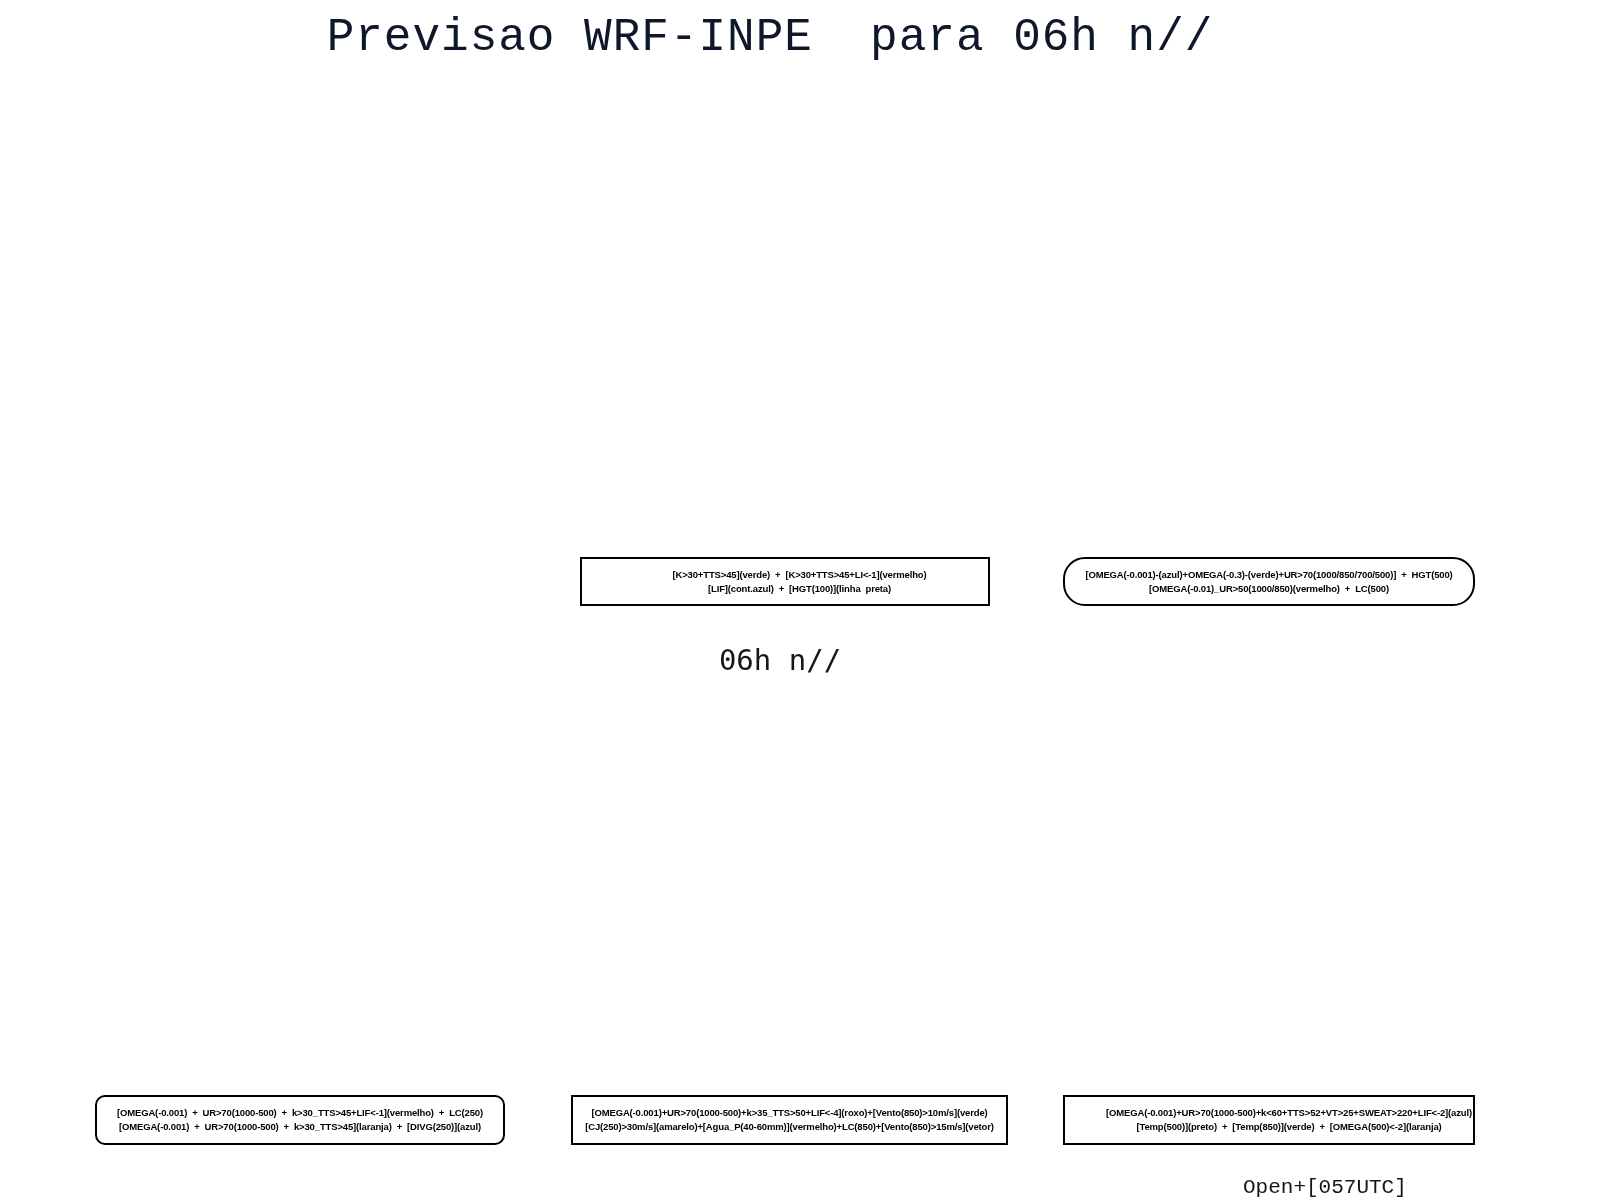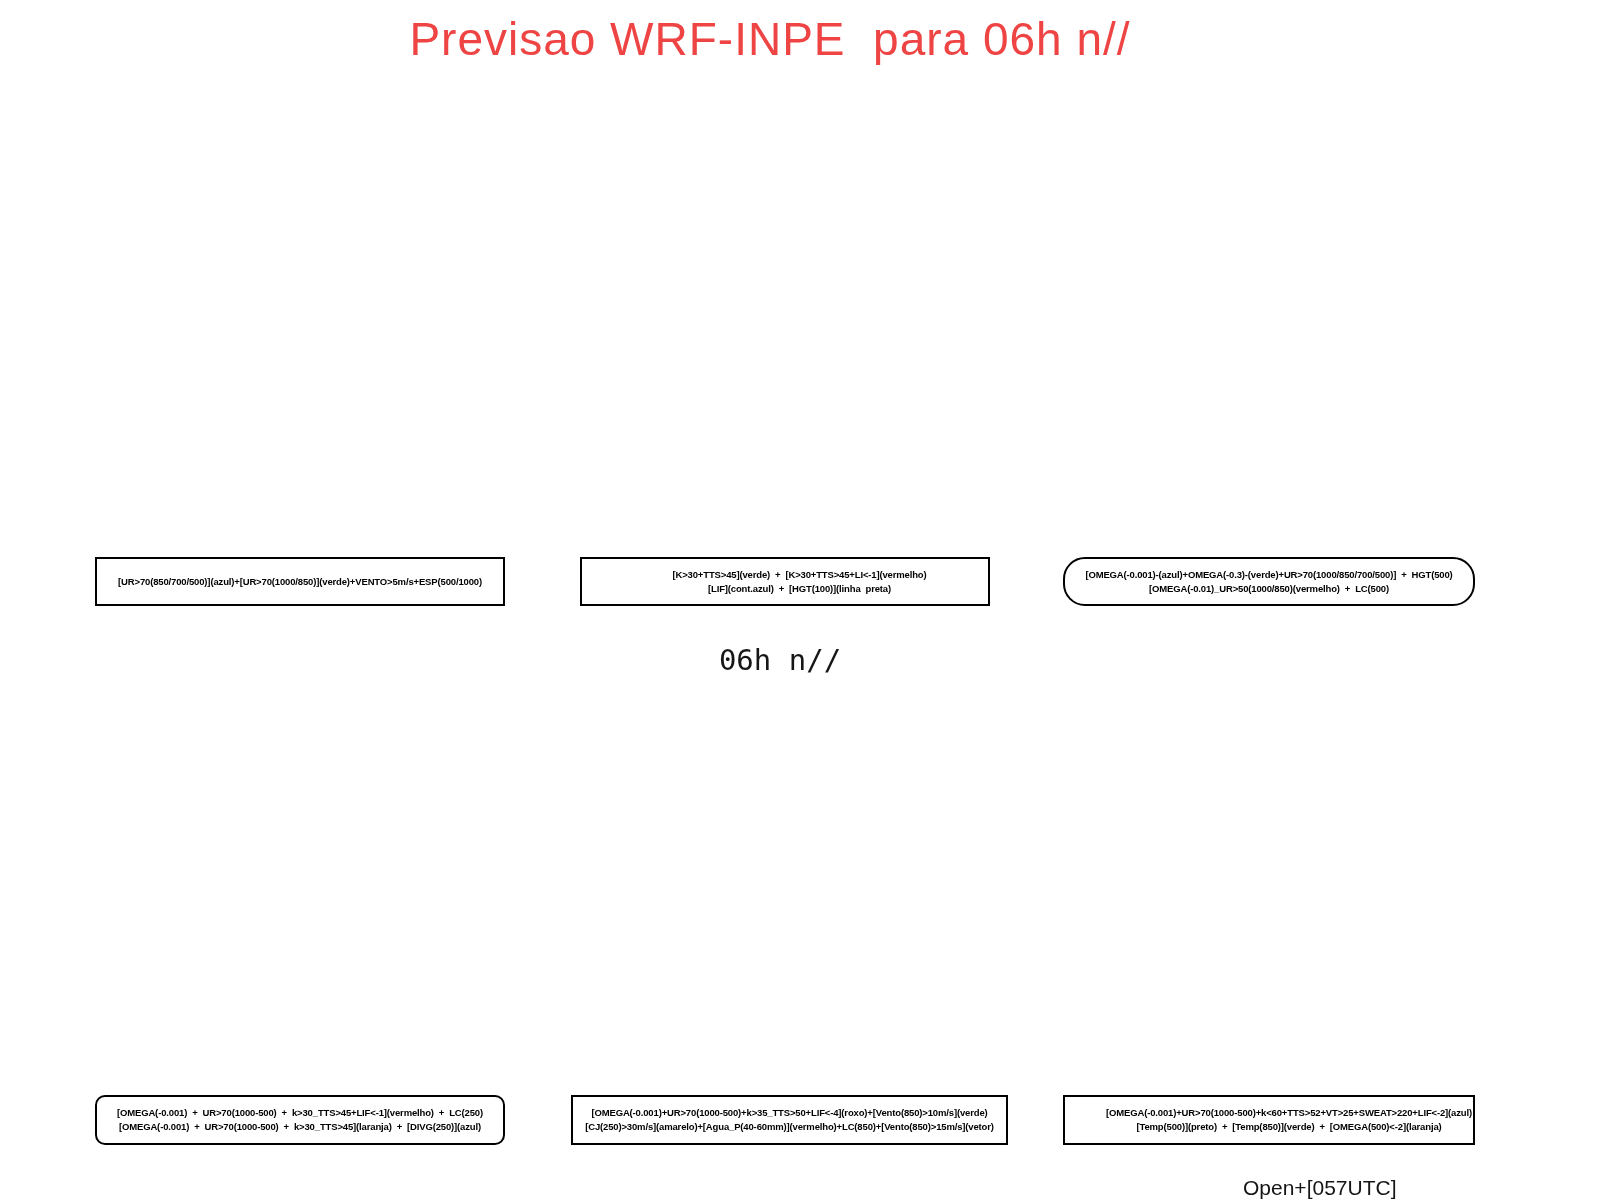--- a/index.html
+++ b/index.html
@@ -15,25 +15,25 @@
     overflow: hidden;
     font-family: "Liberation Sans", sans-serif;
     color: #000000;
   }
   .plot-title {
     position: absolute;
     top: 12px;
     left: 0;
     width: 1540px;
     text-align: center;
-    font-family: Liberation Sans, sans-serif;
+    font-family: Liberation Mono, monospace;
     font-size: 46px;
     font-weight: normal;
     letter-spacing: 1px;
-    color: #ef4444;
+    color: #0f172a;
     white-space: pre;
   }
   .legend-box {
     position: absolute;
     border: 2px solid #000000;
     background: #ffffff;
     display: flex;
     flex-direction: column;
     align-items: center;
     justify-content: center;
@@ -65,37 +65,34 @@
     font-size: 29px;
     font-weight: normal;
     color: #161616;
     white-space: pre;
     margin-top: 11px;
   }
   .footer-label {
     position: absolute;
     top: 1176px;
     left: 1243px;
-    font-family: Liberation Sans, sans-serif;
+    font-family: Liberation Mono, monospace;
     font-size: 21px;
     font-weight: normal;
     color: #161616;
     white-space: pre;
   }
 </style>
 </head>
 <body>
 
 <div class="canvas">
 
   <div class="plot-title">Previsao WRF-INPE  para 06h n//</div>
 
-  <div class="legend-box box-top-left">
-    <div class="legend-line">[UR&gt;70(850/700/500)](azul)+[UR&gt;70(1000/850)](verde)+VENTO&gt;5m/s+ESP(500/1000)</div>
-  </div>
 
   <div class="legend-box box-top-center">
     <div class="legend-line">[K&gt;30+TTS&gt;45](verde)  +  [K&gt;30+TTS&gt;45+LI&lt;-1](vermelho)</div>
     <div class="legend-line">[LIF](cont.azul)  +  [HGT(100)](linha  preta)</div>
   </div>
 
   <div class="legend-box box-top-right">
     <div class="legend-line">[OMEGA(-0.001)-(azul)+OMEGA(-0.3)-(verde)+UR&gt;70(1000/850/700/500)]  +  HGT(500)</div>
     <div class="legend-line">[OMEGA(-0.01)_UR&gt;50(1000/850)(vermelho)  +  LC(500)</div>
   </div>

